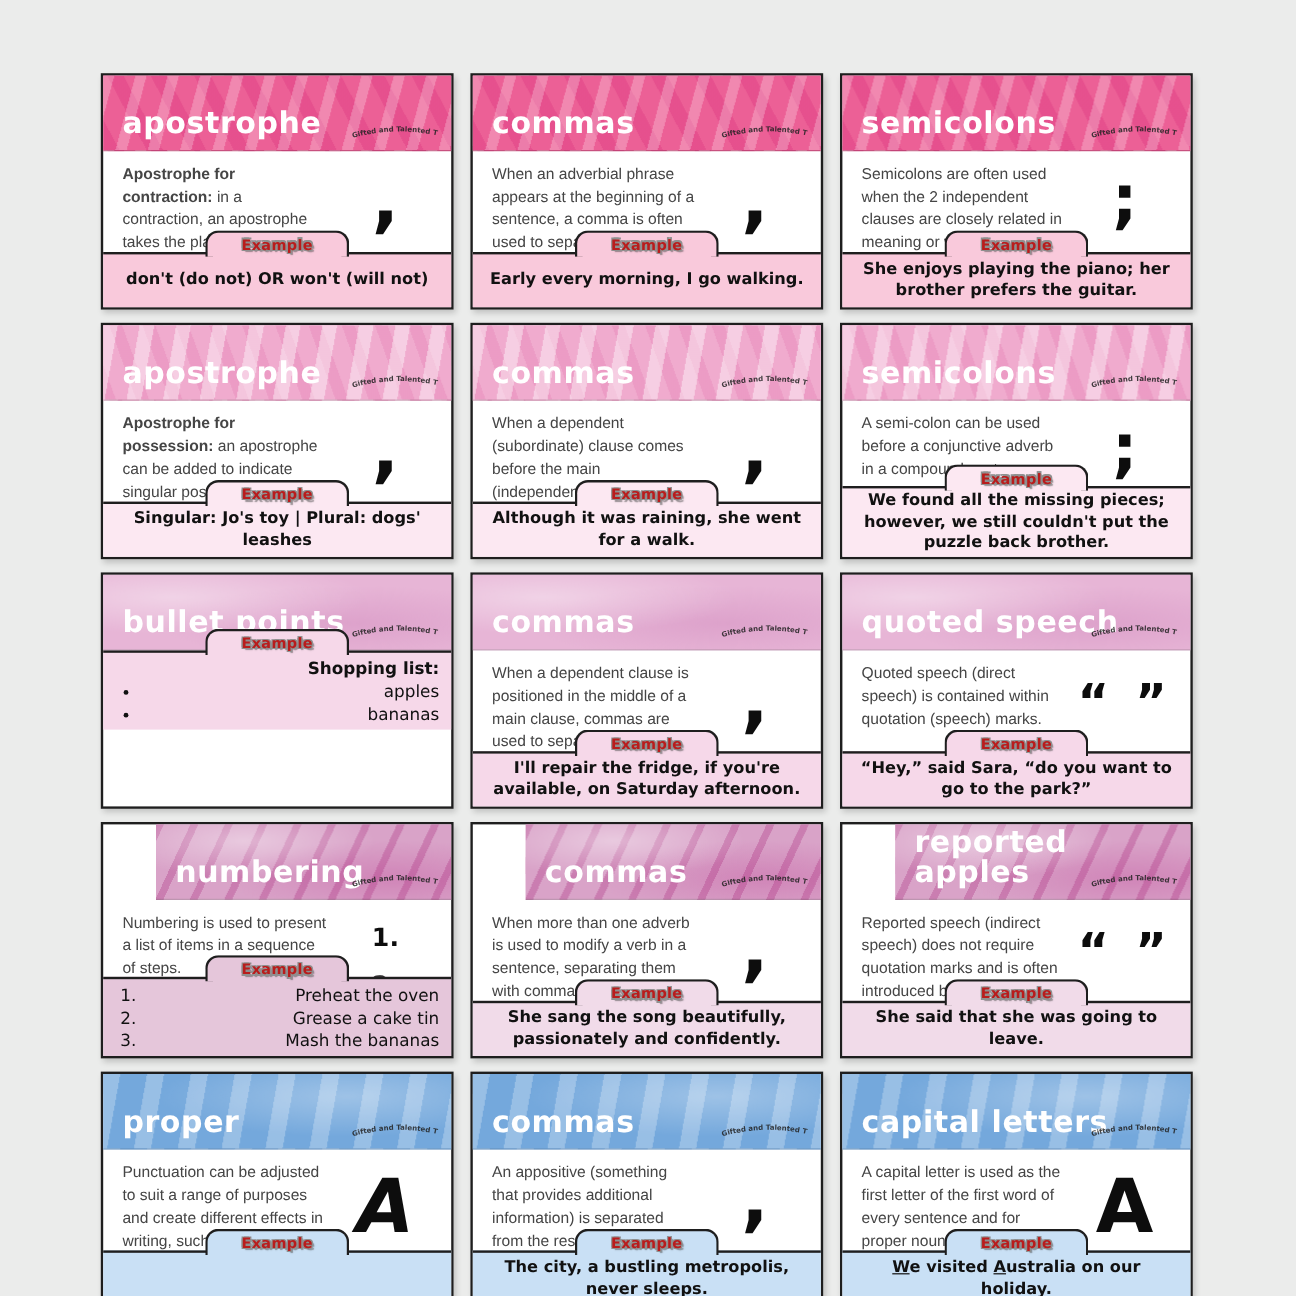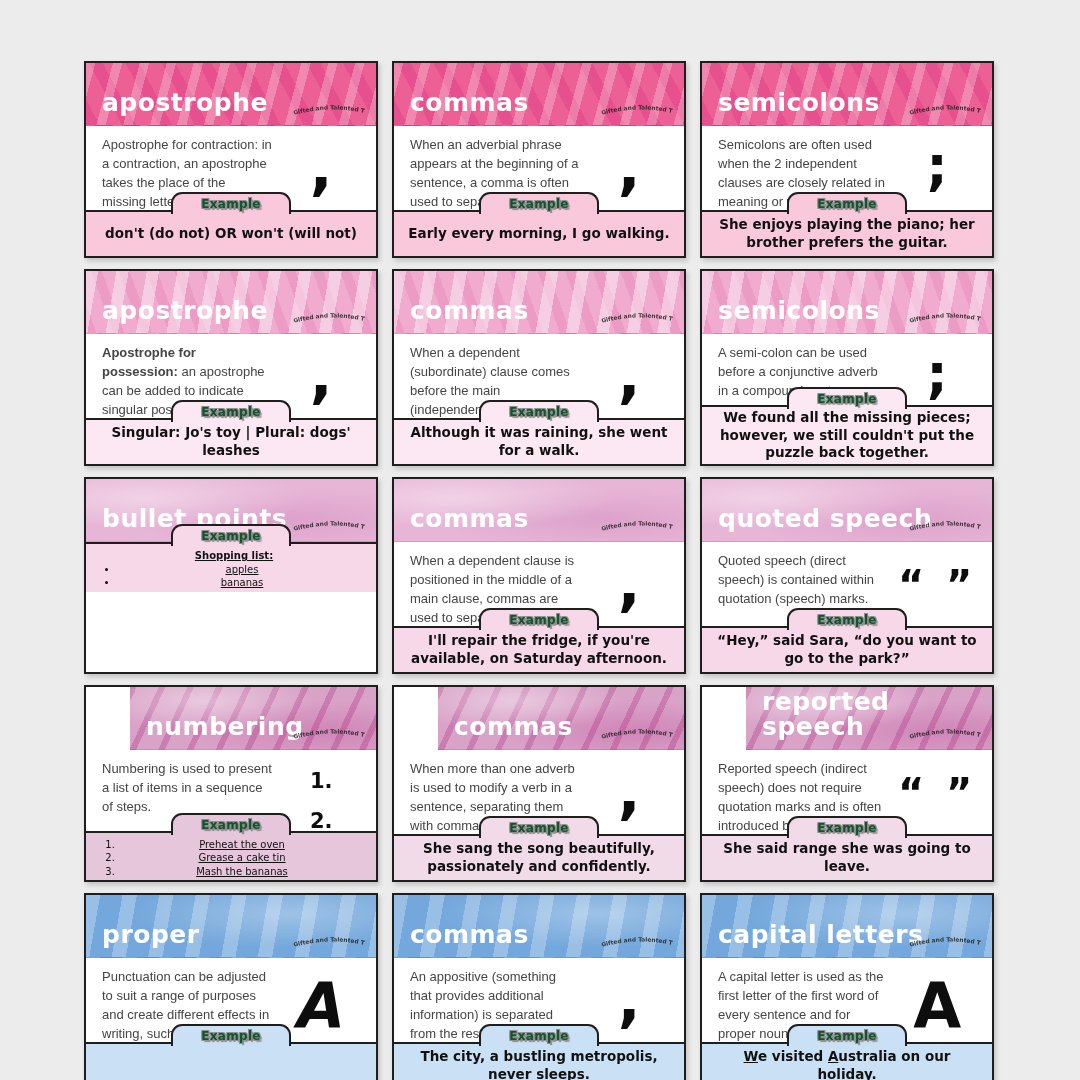--- a/index.html
+++ b/index.html
@@ -26,24 +26,24 @@
   .sym-quotes{font-size:40px;align-items:flex-start;padding-top:10px;letter-spacing:4px;}
   .sym-numbers{font-size:21px;line-height:1.9;align-items:flex-start;padding-top:2px;white-space:pre-line;}
   .sym-letter{font-size:62px;}
   .sym-italic{font-style:italic;}
   
   .ft{flex:0 0 46px;position:relative;border-top:2px solid #1e1e1e;
     display:flex;align-items:center;justify-content:center;padding:2px 10px;box-sizing:border-box;}
   .tab{position:absolute;top:-20px;left:50%;transform:translateX(-50%);
     width:116px;height:20px;border:2px solid #1e1e1e;border-bottom:none;
     border-radius:11px 11px 0 0;display:flex;align-items:center;justify-content:center;z-index:2;}
-  .tab span{font-size:12px;font-weight:700;color:#14532d;letter-spacing:.3px;
+  .tab span{font-size:12px;font-weight:700;color:#b91c1c;letter-spacing:.3px;
     text-shadow:-1px -1px 0 #8f8f8f,1px -1px 0 #8f8f8f,-1px 1px 0 #8f8f8f,1px 1px 0 #8f8f8f,2px 2px 1px rgba(70,70,70,.55);}
   .ex{font-size:13.5px;font-weight:700;color:#111;text-align:center;line-height:1.3;width:100%;}
-  .ex-list{text-align:center;font-weight:700;font-size:10px;line-height:1.35;align-self:flex-start;padding-top:3px;text-decoration:underline;}
+  .ex-list{text-align:right;font-weight:700;font-size:14px;line-height:1.35;align-self:flex-start;padding-top:3px;}
   .ex-list .list-heading{font-weight:700;margin-left:6px;}
   .ex-list ul,.ex-list ol{margin:0 0 0 6px;padding-left:16px;font-weight:400;}
   
   .t1 .hd{background-color:#ec6096;background-image:
     repeating-linear-gradient(105deg,rgba(255,255,255,.25) 0 9px,rgba(255,255,255,0) 9px 26px),
     repeating-linear-gradient(62deg,rgba(214,40,120,.28) 0 12px,rgba(214,40,120,0) 12px 32px);}
   .t1 .ft,.t1 .tab{background:#f9c9db;}
   .t2 .hd{background-color:#f0abce;background-image:
     repeating-linear-gradient(100deg,rgba(255,255,255,.42) 0 12px,rgba(255,255,255,0) 12px 30px),
     repeating-linear-gradient(70deg,rgba(226,120,175,.3) 0 10px,rgba(226,120,175,0) 10px 26px);}
@@ -70,21 +70,21 @@
 
   <article class="card t1">
     <header class="hd">
       <h2 class="title">apostrophe</h2>
       <svg class="wm" viewBox="0 0 80 20">
           <path id="wm0" d="M4,14 Q40,4 76,12" fill="none"></path>
           <text><textPath href="#wm0">Gifted and Talented Teacher</textPath></text>
         </svg>
     </header>
     <div class="bd">
-      <p class="txt"><span style="font-weight: 400;">Apostrophe for contraction:</span><span> in a contraction, an apostrophe takes the place of the missing letter or letters.</span></p>
+      <p class="txt"><span style="font-weight: 700;">Apostrophe for contraction:</span><span> in a contraction, an apostrophe takes the place of the missing letter or letters.</span></p>
       <div class="sym sym-comma">,</div>
     </div>
     <footer class="ft">
       <div class="tab">
           <span>Example</span>
         </div>
       <div class="ex"><span>don't (do not) </span><span style="">OR</span><span> won't (will not)</span></div>
     </footer>
   </article>
 
@@ -177,21 +177,21 @@
         </svg>
     </header>
     <div class="bd">
       <p class="txt">A semi-colon can be used before a conjunctive adverb in a compound sentence.</p>
       <div class="sym sym-semi">;</div>
     </div>
     <footer class="ft">
       <div class="tab">
           <span>Example</span>
         </div>
-      <div class="ex">We found all the missing pieces; however, we still couldn't put the puzzle back together.</div>
+      <div class="ex">We found all the missing pieces; however, we still couldn't put the puzzle back brother.</div>
     </footer>
   </article>
 
   <article class="card t3">
     <header class="hd">
       <h2 class="title">bullet points</h2>
       <svg class="wm" viewBox="0 0 80 20">
           <path id="wm6" d="M4,14 Q40,4 76,12" fill="none"></path>
           <text><textPath href="#wm6">Gifted and Talented Teacher</textPath></text>
         </svg>
@@ -292,35 +292,35 @@
     <footer class="ft">
       <div class="tab">
           <span>Example</span>
         </div>
       <div class="ex">She sang the song beautifully, passionately and confidently.</div>
     </footer>
   </article>
 
   <article class="card t4">
     <header class="hd">
-      <h2 class="title">reported speech</h2>
+      <h2 class="title">reported apples</h2>
       <svg class="wm" viewBox="0 0 80 20">
           <path id="wm11" d="M4,14 Q40,4 76,12" fill="none"></path>
           <text><textPath href="#wm11">Gifted and Talented Teacher</textPath></text>
         </svg>
     </header>
     <div class="bd">
       <p class="txt">Reported speech (indirect speech) does not require quotation marks and is often introduced by the word ‘that.’</p>
       <div class="sym sym-quotes">“ ”</div>
     </div>
     <footer class="ft">
       <div class="tab">
           <span>Example</span>
         </div>
-      <div class="ex">She said range she was going to leave.</div>
+      <div class="ex">She said that she was going to leave.</div>
     </footer>
   </article>
 
   <article class="card t5">
     <header class="hd">
       <h2 class="title">proper</h2>
       <svg class="wm" viewBox="0 0 80 20">
           <path id="wm12" d="M4,14 Q40,4 76,12" fill="none"></path>
           <text><textPath href="#wm12">Gifted and Talented Teacher</textPath></text>
         </svg>

